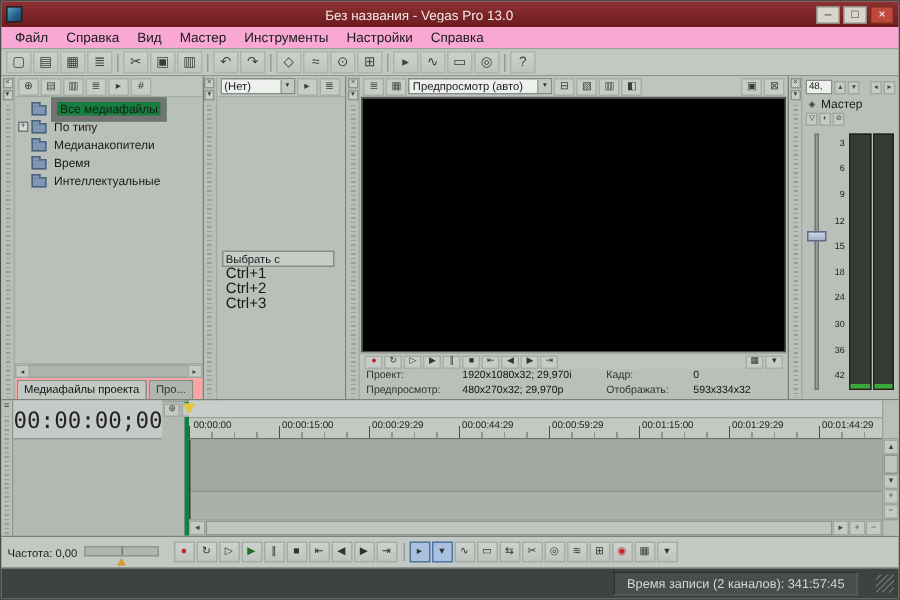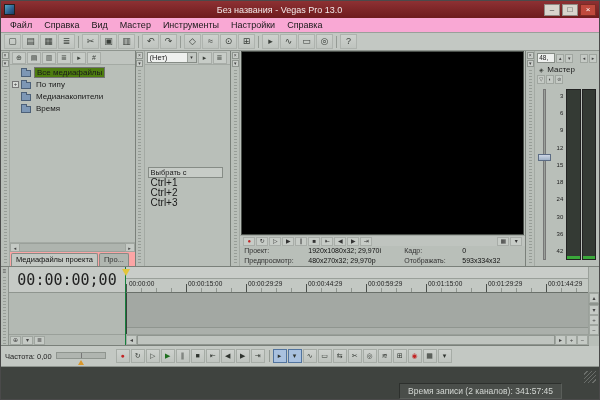--- a/index.html
+++ b/index.html
@@ -39,21 +39,21 @@
   .mini-spacer{flex:1}
 
   
   .tree{flex:1;padding-top:1px;background:#b9bfb9;overflow:hidden}
   .tree-row{display:flex;align-items:center;height:12px;padding-left:2px;white-space:nowrap}
   .exp{width:7px;height:7px;flex:none;margin-right:2px;font-size:6px;line-height:5px;text-align:center;color:#333}
   .exp.box{border:1px solid #777;background:#d6dad6}
   .ficon{width:10px;height:7px;flex:none;background:#7d97b5;border:1px solid #4c6078;position:relative;margin-right:3px;margin-top:2px}
   .ficon::before{content:"";position:absolute;top:-3px;left:-1px;width:4px;height:2px;background:#7d97b5;border:1px solid #4c6078;border-bottom:none}
   .tlabel{font-size:8px;padding:0 2px}
-  .tree-row.sel .tlabel{background:#4d7c0f;border:1px solid #737373}
+  .tree-row.sel .tlabel{background:#15803d;border:4px solid #737373}
   .mini-hscroll{height:10px;flex:none;display:flex;align-items:stretch;border-top:1px solid #a4aaa4}
   .ms-btn{width:10px;flex:none;border:1px solid #a0a6a0;background:#c5cac5;font-size:5px;line-height:8px;text-align:center;color:#444}
   .ms-track{flex:1;background:#aeb4ae;border-top:1px solid #9aa09a;border-bottom:1px solid #9aa09a}
   .tabs{height:14px;flex:none;display:flex;align-items:stretch;background:#fca5a5;padding:1px 1px 0 1px;gap:1px}
   .tab{padding:0 4px;font-size:7.5px;line-height:12px;white-space:nowrap;border:1px solid #868c86;border-bottom:none;background:#b0b6b0;color:#333;border-radius:2px 2px 0 0;overflow:hidden}
   .tab.active{background:#c3c8c3;color:#111}
 
   
   .combo{height:11px;display:flex;align-items:center;flex:none;border:1px solid #868c86;background:#eef0ee}
   .combo-val{flex:1;font-size:7.5px;line-height:9px;padding:0 2px;white-space:nowrap;overflow:hidden}
@@ -87,21 +87,21 @@
   .fader-handle{position:absolute;left:1px;top:38%;width:13px;height:7px;background:linear-gradient(#cdd6e4,#9fb0c6);border:1px solid #5c6c84}
   .scale-col{width:13px;flex:none;display:flex;flex-direction:column;justify-content:space-between;padding:6px 2px 8px 0;font-size:6px;text-align:right;color:#222;line-height:6px}
   .bars-col{flex:1;display:flex;gap:1px;padding:2px 1px}
   .mbar{flex:1;background:#343a34;border:1px solid #222;position:relative}
   .mbar::after{content:"";position:absolute;left:0;right:0;bottom:0;height:3px;background:#3aa83a}
 
   
   .timeline{flex:1;display:flex;min-height:0;background:#b3b9b3;border-bottom:1px solid #7a807a}
   .tl-grip{width:8px;flex:none;border-right:1px solid #8f958f;display:flex;flex-direction:column;align-items:center;background:#b9bfb9;padding-top:1px}
   .tl-grip .h{font-size:6px;line-height:7px;color:#444}
-  .tl-left{width:117px;flex:none;display:flex;flex-direction:column;border-right:1px solid #15803d;background:#b3b9b3}
+  .tl-left{width:117px;flex:none;display:flex;flex-direction:row;border-right:3px solid #15803d;background:#b3b9b3}
   .timecode-box{height:26px;flex:none;background:#c6cac6;border-bottom:1px solid #8f958f;font-family:"DejaVu Sans Mono","Liberation Mono",monospace;font-size:15px;color:#222;display:flex;align-items:center;justify-content:center}
   .track-list{flex:1;background:#b3b9b3}
   .tl-left-bottom{height:11px;flex:none;display:flex;gap:1px;align-items:center;padding:0 1px;border-top:1px solid #9aa09a}
   .tlb-btn{width:11px;height:9px;flex:none;border:1px solid #a0a6a0;background:#c5cac5;font-size:6px;line-height:7px;text-align:center;color:#444}
   .tl-center{flex:1;display:flex;flex-direction:column;min-width:0}
   .marker-bar{height:12px;flex:none;background:#c9cdc9;border-bottom:1px solid #9aa09a;position:relative}
   .cursor-head{position:absolute;left:-4px;top:2px;width:0;height:0;border-left:4px solid transparent;border-right:4px solid transparent;border-top:7px solid #e3c53b}
   .ruler{height:14px;flex:none;position:relative;background-color:#c3c8c3;border-bottom:1px solid #6a706a;overflow:hidden;
     background-image:repeating-linear-gradient(90deg,#4a4f4a 0 1px,transparent 1px 60px),repeating-linear-gradient(90deg,#8f958f 0 1px,transparent 1px 15px);
     background-size:100% 8px,100% 4px;background-position:left bottom,left bottom;background-repeat:no-repeat}
@@ -125,21 +125,21 @@
   .rate-slider::after{content:"";position:absolute;left:50%;top:0;bottom:0;width:1px;background:#777}
   .rate-marker{position:absolute;left:50%;bottom:-7px;margin-left:-3px;width:0;height:0;border-left:3px solid transparent;border-right:3px solid transparent;border-bottom:5px solid #d9972b}
   .t-btn{width:14px;height:14px;flex:none;border:1px solid #a6aca6;background:linear-gradient(#ced2ce,#bfc4bf);font-size:7px;line-height:12px;text-align:center;color:#2f342f;margin-right:1px}
   .t-btn.rec{color:#c22424}
   .t-btn.play{color:#1f6f1f}
   .t-btn.blue{background:#a9c1df;border-color:#52749e}
   .t-btn.reddot{color:#c22424}
   .t-sep{width:1px;height:12px;background:#959b95;margin:0 3px;flex:none}
 
   
-  .statusbar{height:20px;flex:none;background:#3f433f;display:flex;align-items:flex-start;justify-content:flex-end;gap:22px;padding:16px 3px;color:#d4d8d4}
+  .statusbar{height:20px;flex:none;background:#3f433f;display:flex;align-items:center;justify-content:flex-end;gap:12px;padding:4px 3px;color:#d4d8d4}
   .status-field{font-size:8.5px;padding:2px 8px;background:#4a4e4a;border:1px solid #2d302d;border-right-color:#5a5e5a;border-bottom-color:#5a5e5a;white-space:nowrap}
   .resize-grip{width:12px;height:12px;align-self:flex-end;background:repeating-linear-gradient(135deg,transparent 0 2px,#6a6e6a 2px 3px)}
 </style>
 </head>
 <body>
 
 <div class="window">
 
   <div class="titlebar">
     <span class="app-icon"></span>
@@ -216,20 +216,25 @@
           <div class="tree-row">
             <span class="exp"></span>
             <span class="ficon"></span>
             <span class="tlabel">Медианакопители</span>
           </div>
           <div class="tree-row">
             <span class="exp"></span>
             <span class="ficon"></span>
             <span class="tlabel">Время</span>
           </div>
+          <div class="tree-row">
+            <span class="exp"></span>
+            <span class="ficon"></span>
+            <span class="tlabel">Интеллектуальные</span>
+          </div>
         </div>
         <div class="mini-hscroll">
           <span class="ms-btn">◂</span>
           <span class="ms-track"></span>
           <span class="ms-btn">▸</span>
         </div>
         <div class="tabs">
           <span class="tab active">Медиафайлы проекта</span>
           <span class="tab">Про...</span>
         </div>
@@ -262,20 +267,35 @@
       </div>
     </div>
 
     <div class="panel preview">
       <div class="grip">
         <span class="gbtn">×</span>
         <span class="gbtn">▾</span>
         <span class="gdots"></span>
       </div>
       <div class="panel-body">
+        <div class="mini-toolbar">
+          <span class="mini-btn">≣</span>
+          <span class="mini-btn">▦</span>
+          <div class="combo pv-combo">
+            <span class="combo-val">Предпросмотр (авто)</span>
+            <span class="combo-btn">▾</span>
+          </div>
+          <span class="mini-bt mini-btn">⊟</span>
+          <span class="mini-btn">▧</span>
+          <span class="mini-btn">▥</span>
+          <span class="mini-btn">◧</span>
+          <span class="mini-spacer"></span>
+          <span class="mini-btn">▣</span>
+          <span class="mini-btn">⊠</span>
+        </div>
         <div class="pv-video"></div>
         <div class="pv-transport">
           <span class="pvt-btn rec">●</span>
           <span class="pvt-btn">↻</span>
           <span class="pvt-btn">▷</span>
           <span class="pvt-btn">▶</span>
           <span class="pvt-btn">∥</span>
           <span class="pvt-btn">■</span>
           <span class="pvt-btn">⇤</span>
           <span class="pvt-btn">◀</span>

